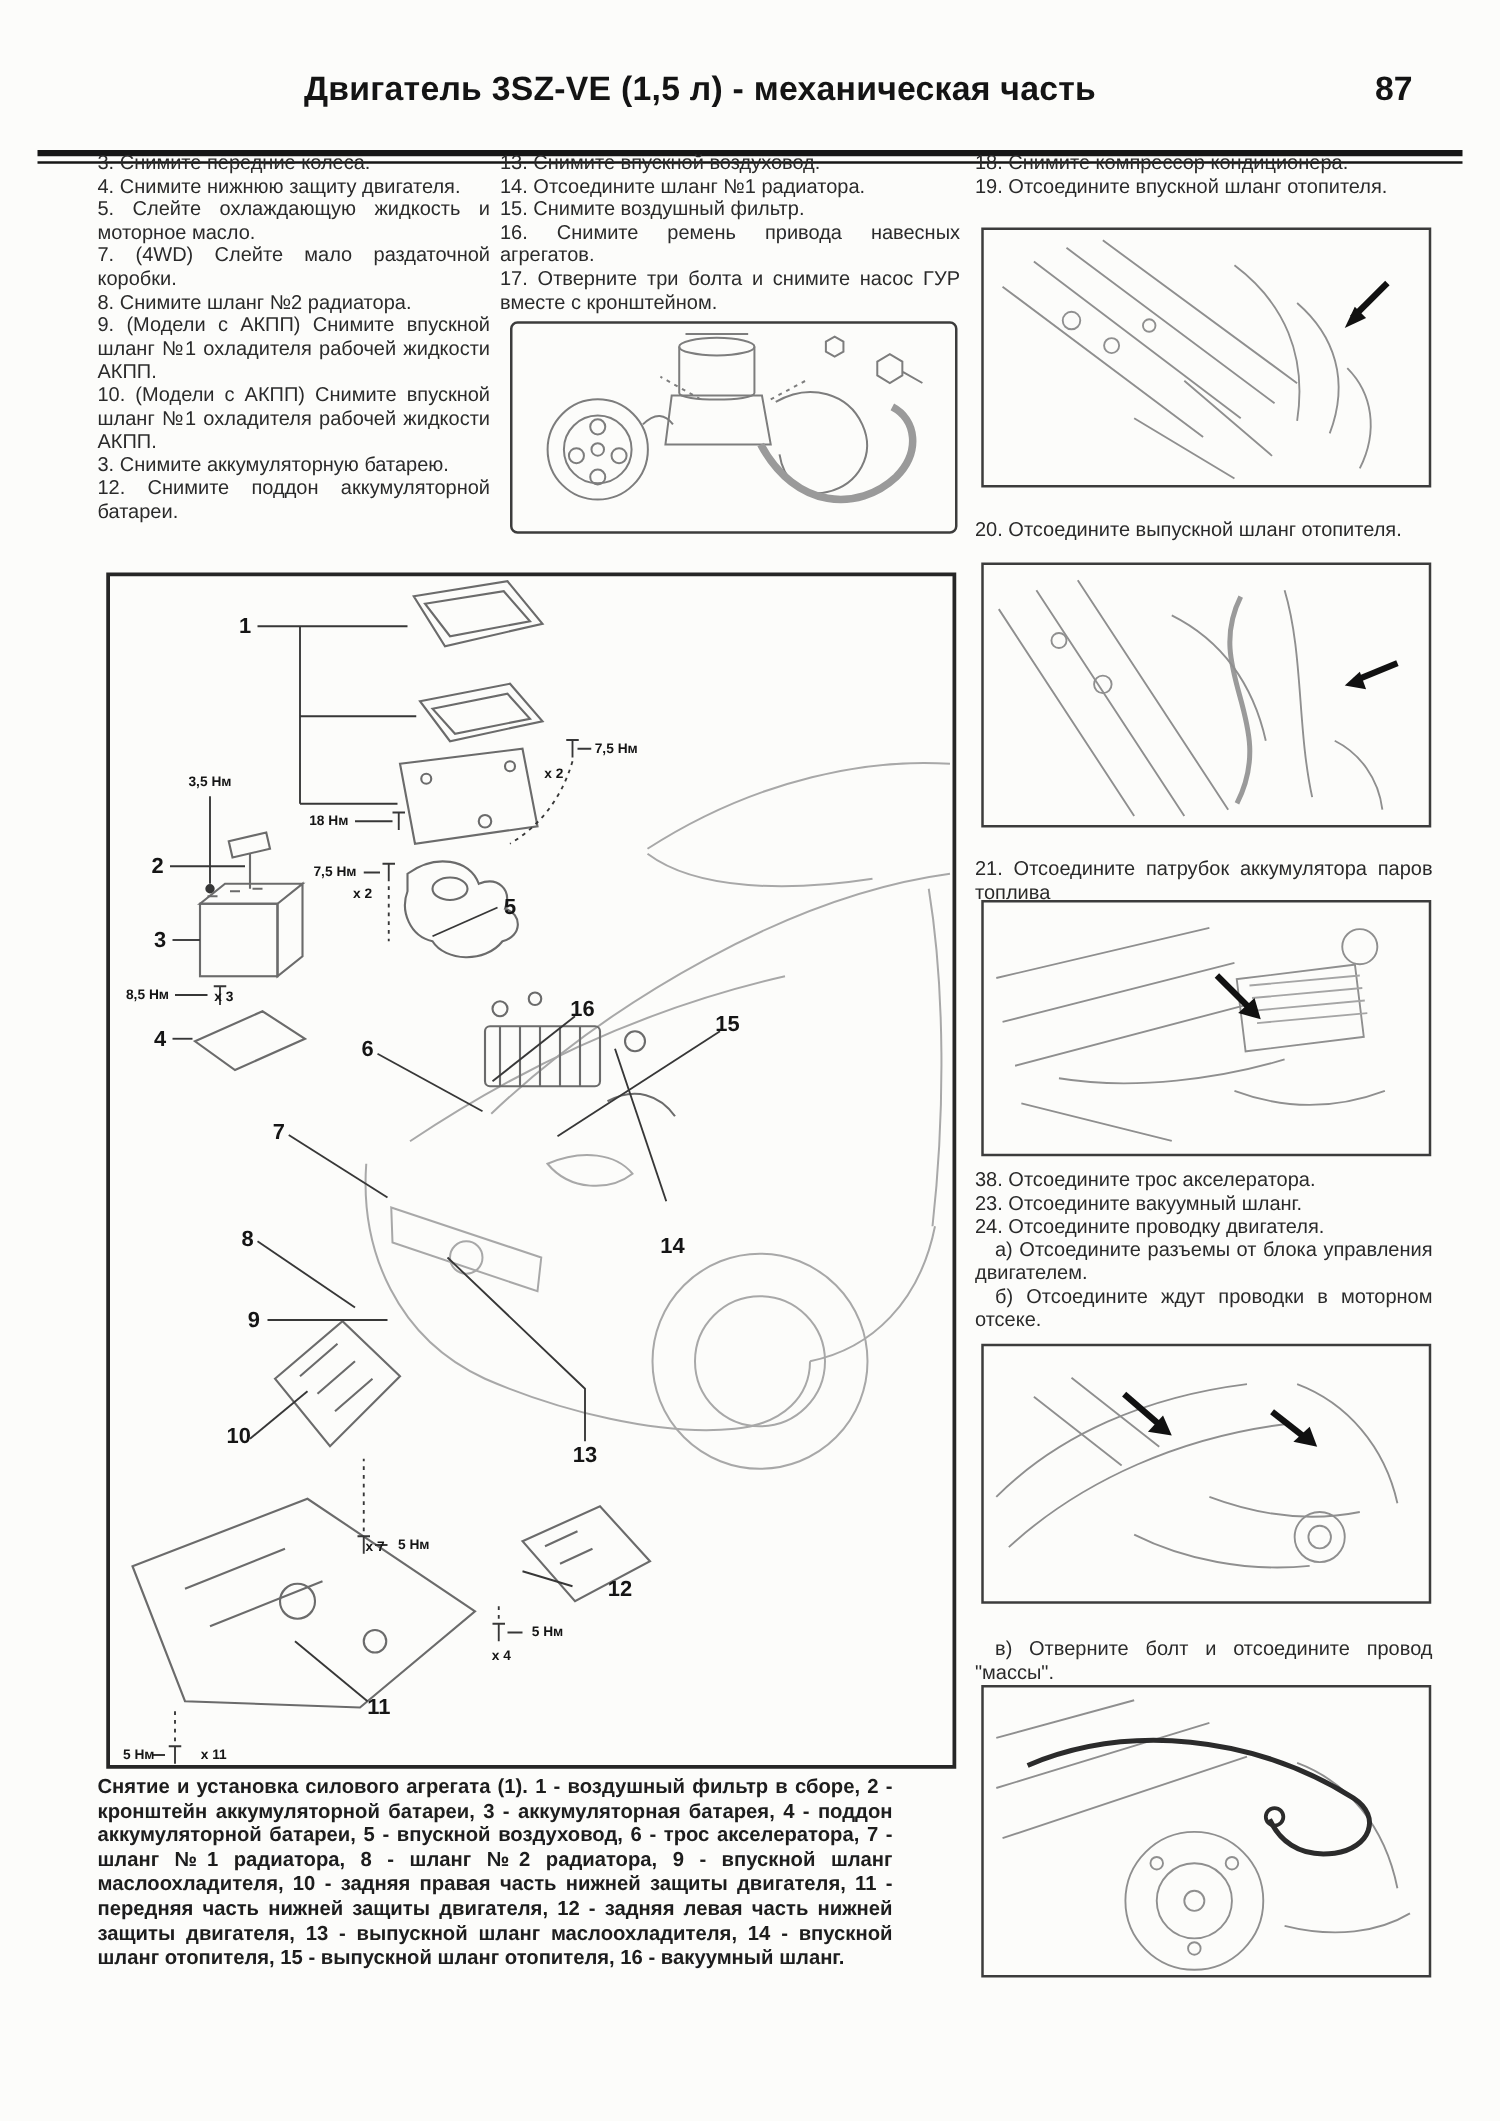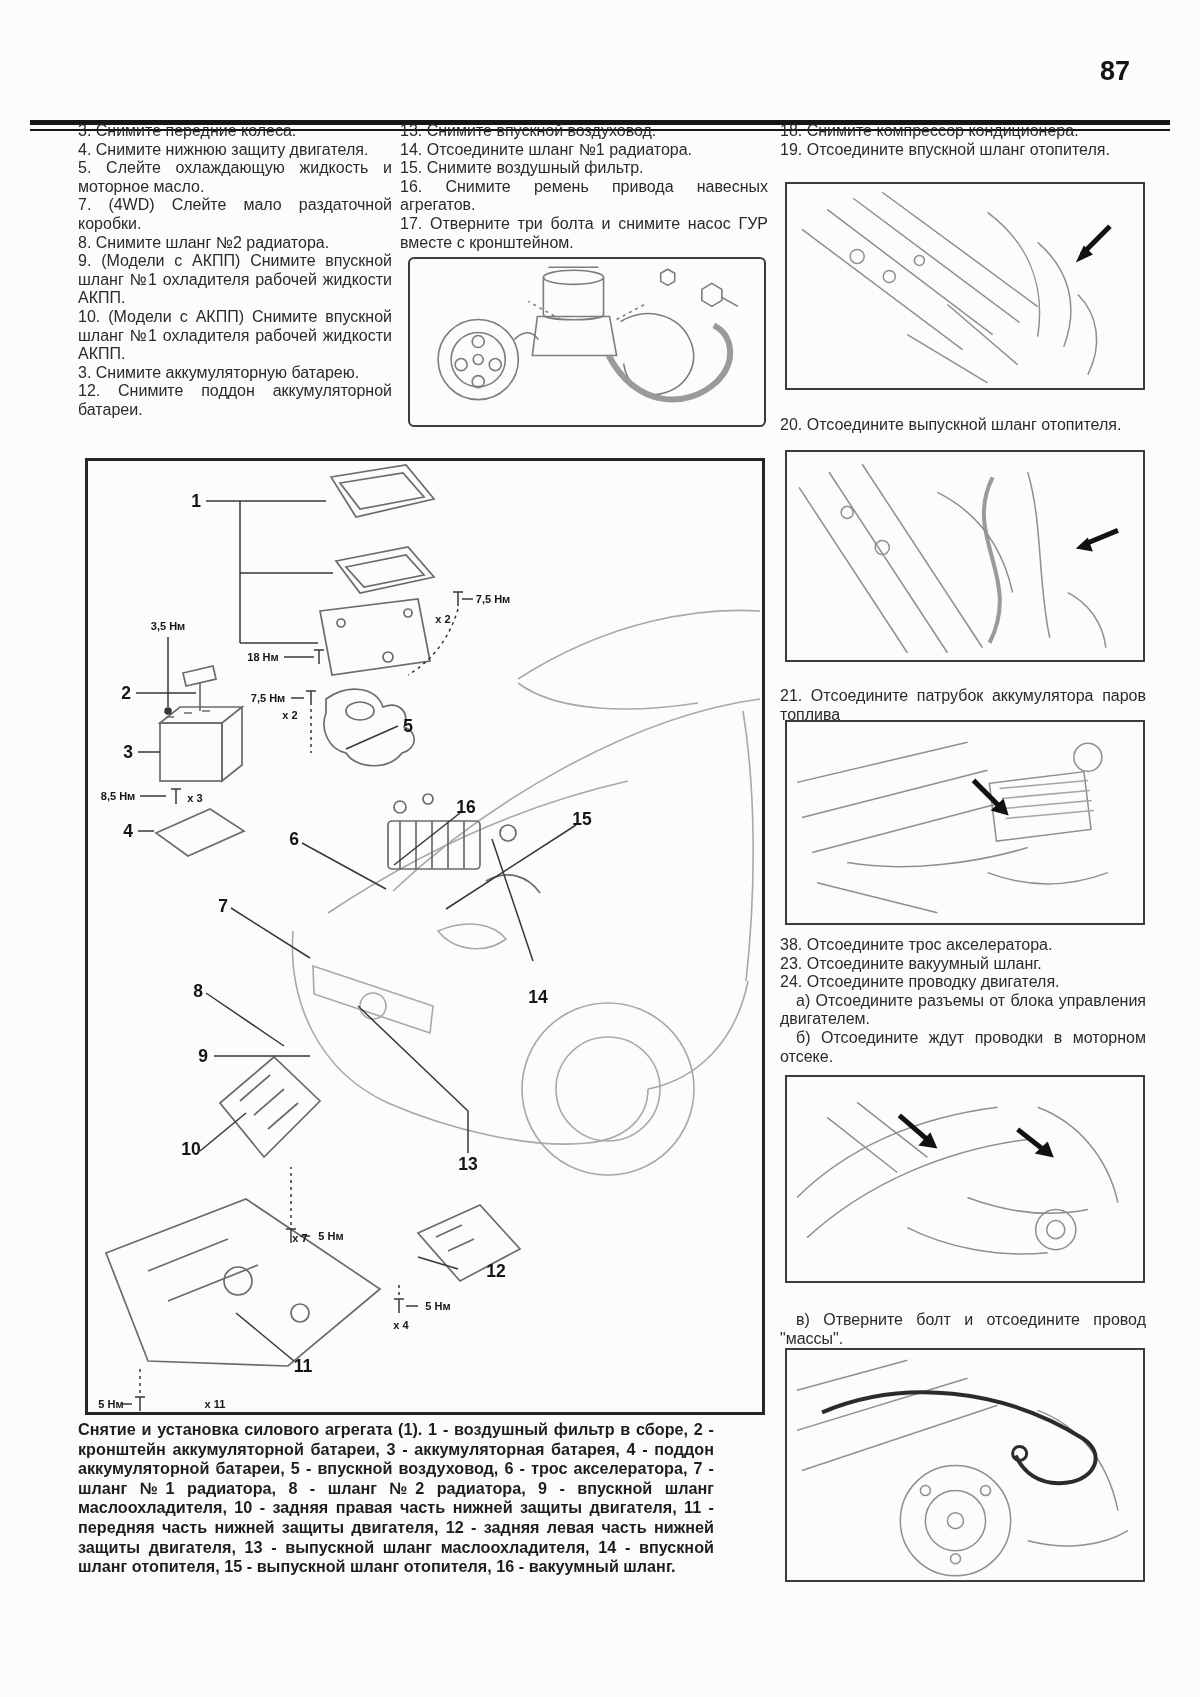--- a/index.html
+++ b/index.html
@@ -35,20 +35,21 @@
   .tq{font-weight:bold;font-size:11px}
   .caption{position:absolute;left:78px;top:1420px;width:636px;margin:0;
            font-size:16.2px;line-height:19.6px;font-weight:bold;text-align:justify;color:#1d1d1d}
   svg{display:block;width:100%;height:100%}
 </style>
 </head>
 <body>
 
 <div class="page">
 
+  <div class="title">Двигатель 3SZ-VE (1,5 л) - механическая часть</div>
   <div class="pagenum">87</div>
   <div class="rule"></div>
 
   <div class="col col-left">
 
   <p class="step">3. Снимите передние колеса.</p>
       <p class="step">4. Снимите нижнюю защиту двигателя.</p>
       <p class="step">5. Слейте охлаждающую жидкость и моторное масло.</p>
       <p class="step">7. (4WD) Слейте мало раздаточной коробки.</p>
       <p class="step">8. Снимите шланг №2 радиатора.</p>
@@ -309,25 +310,25 @@
       </div>
     <div>
 
     <span class="tq" style="left: 80px; top: 165px;">3,5 Нм</span>
         <span class="tq" style="left: 175px; top: 196px;">18 Нм</span>
         <span class="tq" style="left: 405px; top: 138px;">7,5 Нм</span>
         <span class="tq" style="left: 355px; top: 158px;">x 2</span>
         <span class="tq" style="left: 180px; top: 237px;">7,5 Нм</span>
         <span class="tq" style="left: 202px; top: 254px;">x 2</span>
         <span class="tq" style="left: 30px; top: 335px;">8,5 Нм</span>
-        <span class="tq" style="left: 107px; top: 337px; text-align: center;">x 3</span>
+        <span class="tq" style="left: 91px; top: 337px; text-align: center;">x 3</span>
         <span class="tq" style="left: 243px; top: 775px;">5 Нм</span>
         <span class="tq" style="left: 212px; top: 777px;">x 7</span>
         <span class="tq" style="left: 350px; top: 845px;">5 Нм</span>
         <span class="tq" style="left: 313px; top: 864px;">x 4</span>
         <span class="tq" style="left: 23px; top: 943px;">5 Нм</span>
-        <span class="tq" style="left: 83px; top: 943px; margin-left: 44px;">x 11</span>
+        <span class="tq" style="left: 83px; top: 943px;">x 11</span>
       </div>
   </div>
 
   <p class="caption">Снятие и установка силового агрегата (1). 1 - воздушный фильтр в сборе, 2 - кронштейн аккумуляторной батареи, 3 - аккумуляторная батарея, 4 - поддон аккумуляторной батареи, 5 - впускной воздуховод, 6 - трос акселератора, 7 - шланг №1 радиатора, 8 - шланг №2 радиатора, 9 - впускной шланг маслоохладителя, 10 - задняя правая часть нижней защиты двигателя, 11 - передняя часть нижней защиты двигателя, 12 - задняя левая часть нижней защиты двигателя, 13 - выпускной шланг маслоохладителя, 14 - впускной шланг отопителя, 15 - выпускной шланг отопителя, 16 - вакуумный шланг.</p>
 
 </div>
 
 </body></html>

